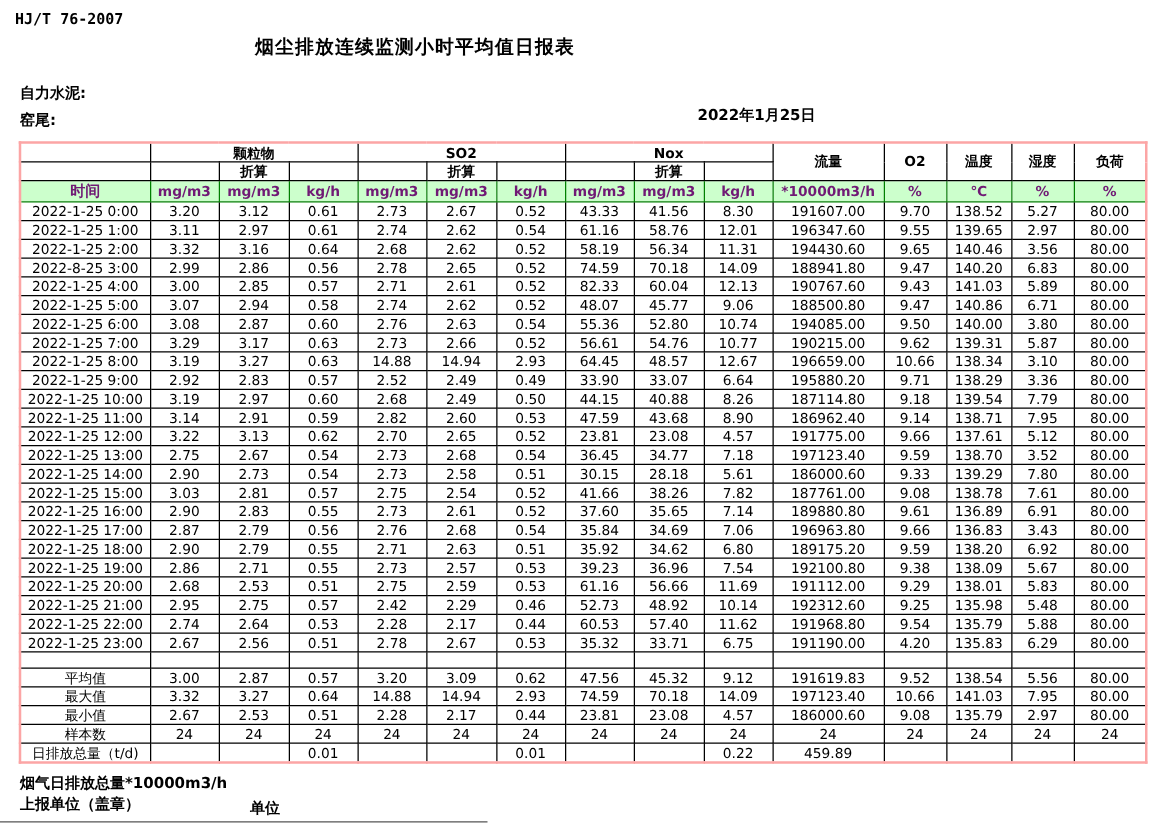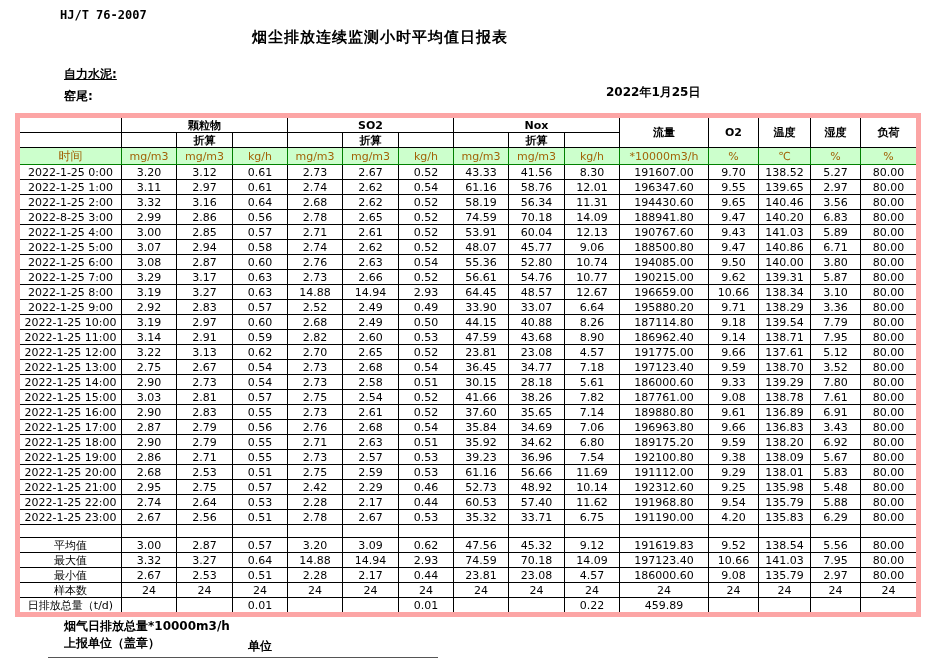--- a/index.html
+++ b/index.html
@@ -1,46 +1,46 @@
 <!DOCTYPE html>
 <html><head>
 <meta charset="utf-8">
 <style>
   html,body{margin:0;padding:0;}
   body{
     width:936px;height:661px;position:relative;background:#ffffff;
     font-family:"DejaVu Sans","Liberation Sans",sans-serif;color:#000;
     overflow:hidden;
   }
-  .abs{position:absolute;white-space:nowrap;margin-left:48px;}
+  .abs{position:absolute;white-space:nowrap;}
   .std-code{left:12px;top:8px;font-size:12px;font-weight:bold;font-family:"DejaVu Sans Mono","Liberation Mono",monospace;}
   .title{left:204px;top:28px;font-size:15px;font-weight:bold;letter-spacing:1px;}
-  .company{left:16px;top:66px;font-size:12px;font-weight:bold;text-decoration:underline;}
+  .company{left:16px;top:66px;font-size:12px;font-weight:bold;}
   .site{left:16px;top:88px;font-size:12px;font-weight:bold;}
   .date{left:558px;top:84px;font-size:12px;font-weight:bold;}
   .foot-flow{left:16px;top:618px;font-size:12px;font-weight:bold;}
   .foot-report{left:16px;top:635px;font-size:12px;font-weight:bold;}
   .foot-unit{left:200px;top:638px;font-size:12px;font-weight:bold;text-align:center;}
   .bottom-line{left:0;top:657px;width:390px;height:0;border-top:1px solid #555;}
 
   table.report{
     position:absolute;left:15px;top:113px;
     border-collapse:collapse;table-layout:fixed;
-    border:5px solid #fca5a5;
+    border:2px solid #fca5a5;
   }
   table.report td{
     border:1px solid #000;
     font-size:11px;line-height:13px;height:14px;
     text-align:center;vertical-align:middle;
     padding:0 1px;white-space:nowrap;overflow:hidden;
   }
   td.hdr{font-size:12px;font-weight:bold;height:15px;}
   tr.unit-row td{
-    background:#ccffcc;color:#a16207;border-color:#008000;
-    font-size:11px;font-weight:normal;height:16px;
+    background:#ccffcc;color:#701a75;border-color:#008000;
+    font-size:11px;font-weight:bold;height:16px;
   }
   tr.unit-row td.time-hdr{font-size:12px;}
   tr.spacer td{height:12px;}
   td.sum-label{font-size:12px;}
   td.total-label{text-align:left;padding-left:3px;font-size:12px;}
 </style>
 </head>
 <body>
 
 <div class="abs std-code">HJ/T  76-2007</div>
@@ -179,21 +179,21 @@
         <td>80.00</td>
       </tr>
       <tr>
         <td>2022-1-25 4:00</td>
         <td>3.00</td>
         <td>2.85</td>
         <td>0.57</td>
         <td>2.71</td>
         <td>2.61</td>
         <td>0.52</td>
-        <td>53.91</td>
+        <td>82.33</td>
         <td>60.04</td>
         <td>12.13</td>
         <td>190767.60</td>
         <td>9.43</td>
         <td>141.03</td>
         <td>5.89</td>
         <td>80.00</td>
       </tr>
       <tr>
         <td>2022-1-25 5:00</td>

